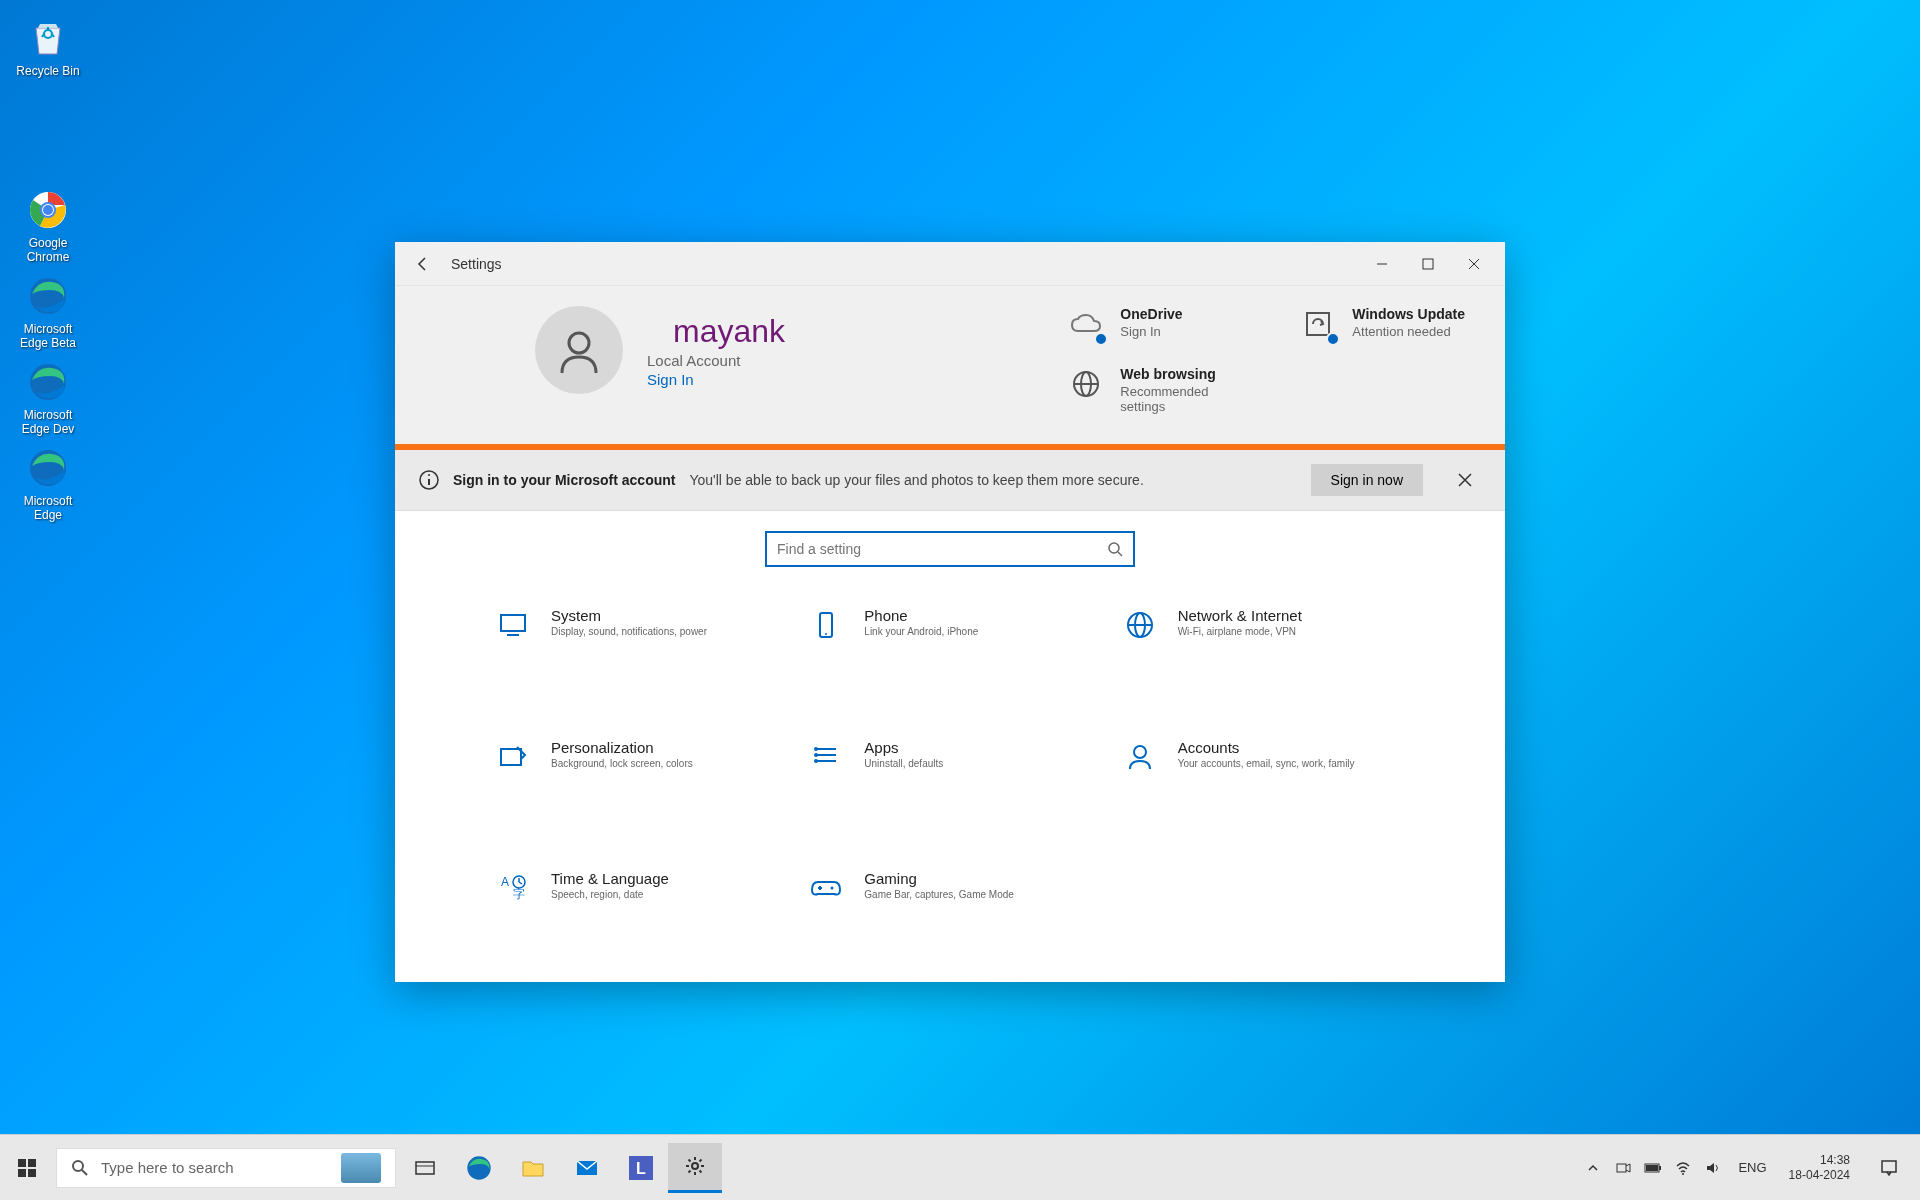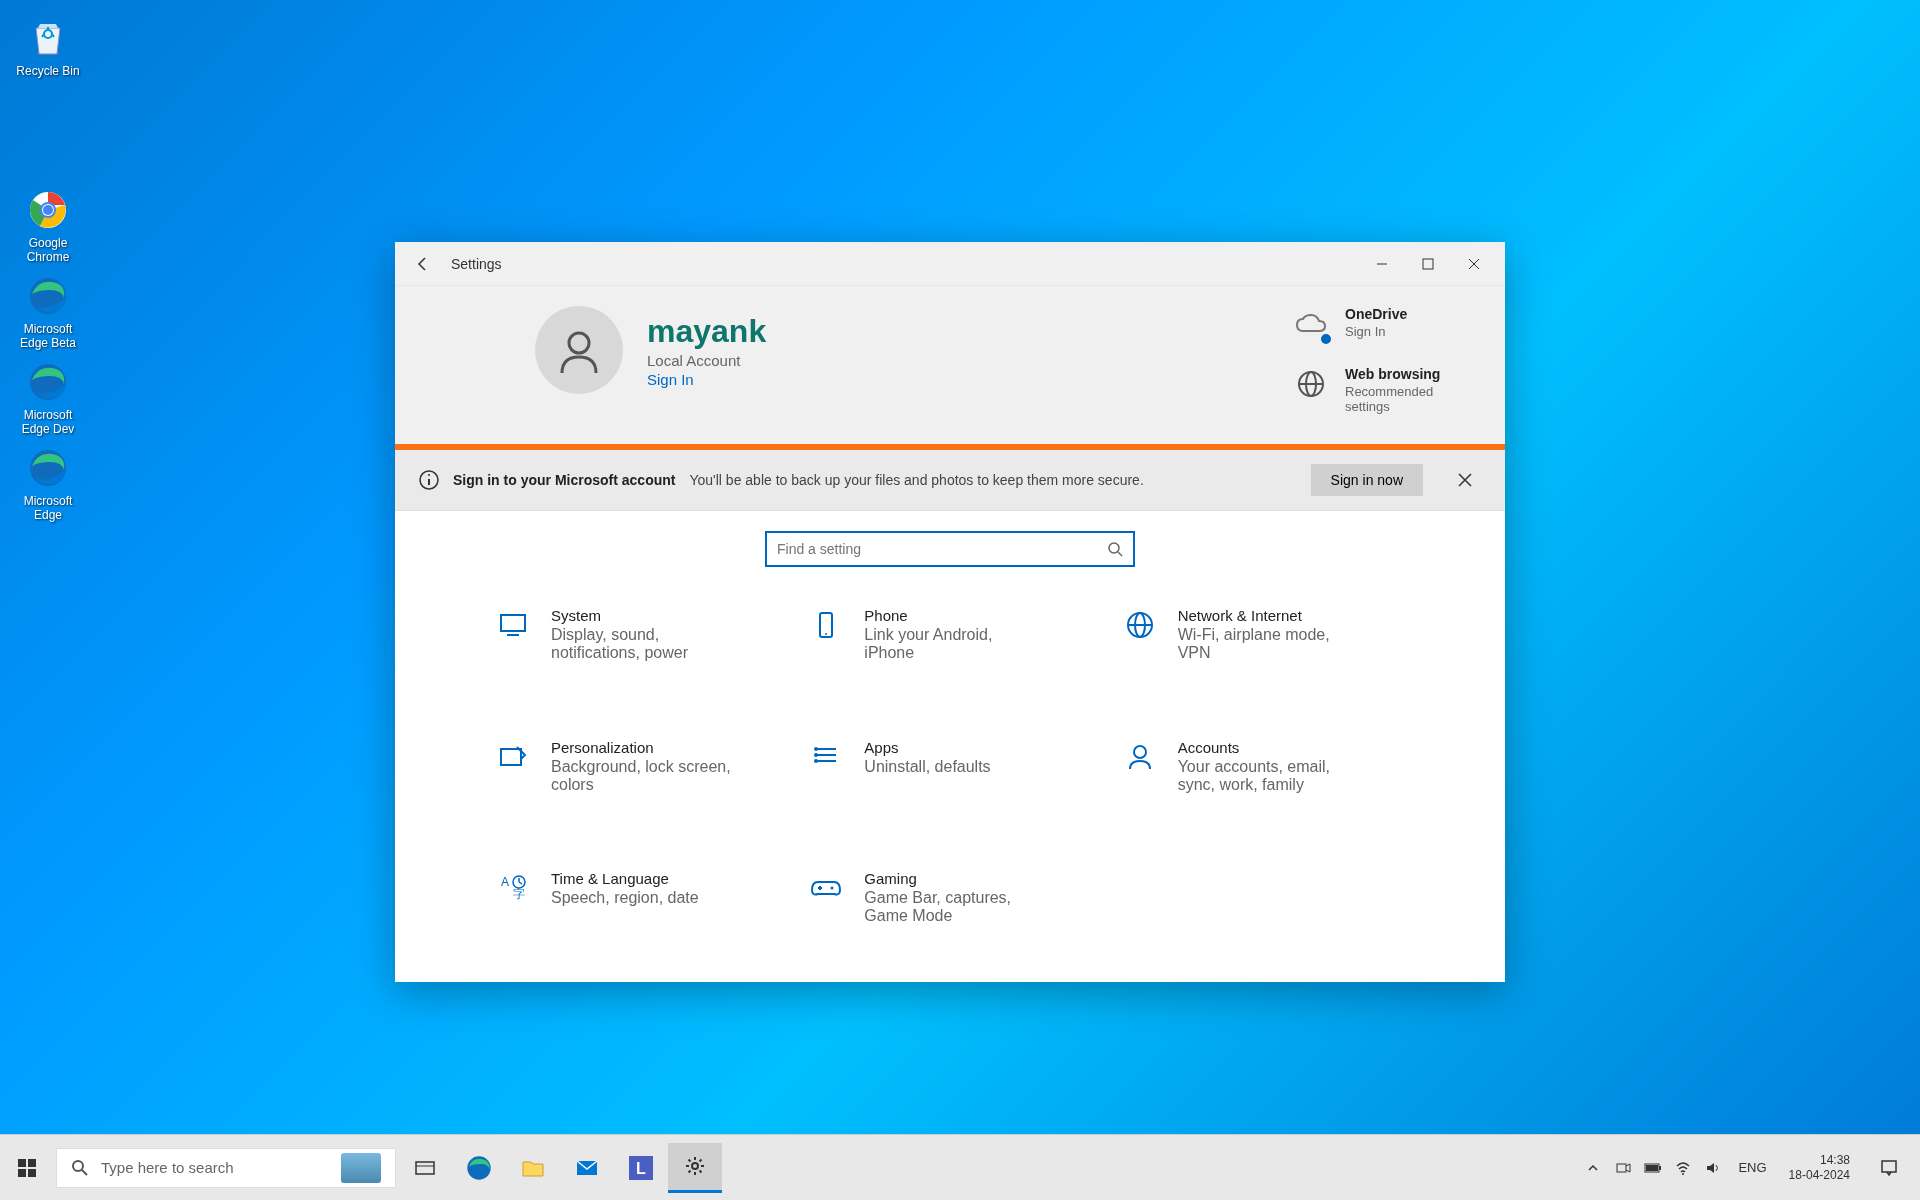--- a/index.html
+++ b/index.html
@@ -15,21 +15,21 @@
 .window { position: absolute; left: 395px; top: 242px; width: 1110px; height: 740px; background: white; box-shadow: 0 10px 40px rgba(0,0,0,0.3); display: flex; flex-direction: column; }
 .titlebar { height: 44px; background: #f0f0f0; display: flex; align-items: center; padding: 0 8px; border-bottom: 1px solid #e5e5e5; }
 .titlebar .back { width: 40px; height: 40px; display: flex; align-items: center; justify-content: center; cursor: pointer; }
 .titlebar .title { font-size: 14px; margin-left: 8px; color: #333; }
 .titlebar .spacer { flex: 1; }
 .titlebar .win-btn { width: 46px; height: 44px; display: flex; align-items: center; justify-content: center; cursor: pointer; }
 
 .header-area { background: #f0f0f0; padding: 20px 40px 30px 140px; display: flex; align-items: flex-start; gap: 40px; }
 .user-block { display: flex; align-items: center; gap: 24px; }
 .avatar { width: 88px; height: 88px; border-radius: 50%; background: #d8d8d8; display: flex; align-items: center; justify-content: center; }
-.user-info .username { font-size: 32px; font-weight: 700; color: #0f766e; }
+.user-info .username { font-size: 32px; font-weight: 400; color: #701a75; margin-left: 26px; }
 .user-info .account-type { font-size: 15px; color: #666; margin-top: 2px; }
 .user-info .signin-link { font-size: 15px; color: #0067c0; cursor: pointer; margin-top: 2px; }
 
 .status-tiles { display: flex; gap: 60px; margin-left: auto; }
 .status-tile { display: flex; align-items: flex-start; gap: 16px; cursor: pointer; }
 .status-tile .tile-icon { width: 36px; height: 36px; display: flex; align-items: center; justify-content: center; position: relative; }
 .status-tile .badge { position: absolute; bottom: -4px; right: -4px; width: 14px; height: 14px; background: #0067c0; border-radius: 50%; border: 2px solid #f0f0f0; }
 .status-tile .tile-text .tile-title { font-size: 14px; font-weight: 600; color: #222; }
 .status-tile .tile-text .tile-sub { font-size: 13px; color: #666; margin-top: 2px; max-width: 120px; }
 
@@ -43,21 +43,21 @@
 
 .search-row { display: flex; justify-content: center; padding: 20px 0 20px 0; background: white; }
 .search-box { width: 370px; height: 36px; border: 2px solid #0067c0; display: flex; align-items: center; padding: 0 10px; }
 .search-box input { flex: 1; border: none; outline: none; font-size: 14px; color: #333; background: transparent; }
 .search-box .search-icon { color: #666; }
 
 .categories { flex: 1; background: white; padding: 20px 100px 20px 100px; display: grid; grid-template-columns: repeat(3, 1fr); gap: 40px 30px; overflow: hidden; }
 .category { display: flex; gap: 20px; cursor: pointer; align-items: flex-start; }
 .category .cat-icon { width: 36px; height: 36px; color: #0067c0; display: flex; align-items: center; justify-content: center; flex-shrink: 0; }
 .category .cat-title { font-size: 15px; color: #222; }
-.category .cat-desc { font-size: 16px; color: #666; margin-top: 2px; max-width: 180px; }
+.category .cat-desc { font-size: 10px; color: #666; margin-top: 2px; max-width: 180px; }
 
 
 .taskbar { position: absolute; bottom: 0; left: 0; right: 0; height: 66px; background: #e8e8e8; border-top: 1px solid #ccc; display: flex; align-items: center; }
 .taskbar .start { width: 54px; height: 50px; display: flex; align-items: center; justify-content: center; cursor: pointer; }
 .taskbar .search-bar { width: 340px; height: 40px; background: white; margin: 0 2px; display: flex; align-items: center; padding: 0 14px; gap: 12px; cursor: text; border: 1px solid #ddd; }
 .taskbar .search-bar .search-text { color: #666; font-size: 15px; flex: 1; }
 .taskbar .search-bar .cortana-img { width: 40px; height: 30px; background: linear-gradient(180deg,#7ab8e0,#4a8bb0); border-radius: 3px; }
 .taskbar .task-icons { display: flex; height: 50px; }
 .taskbar .task-icon { width: 54px; height: 50px; display: flex; align-items: center; justify-content: center; cursor: pointer; }
 .taskbar .task-icon.active { background: #d0d0d0; border-bottom: 3px solid #0078d4; }
@@ -191,20 +191,33 @@
                 <ellipse cx="15" cy="15" rx="5" ry="12" fill="none" stroke="#555" stroke-width="2"></ellipse>
                 <line x1="3" y1="15" x2="27" y2="15" stroke="#555" stroke-width="2"></line>
               </svg>
           </div>
           <div class="tile-text">
             <div class="tile-title">Web browsing</div>
             <div class="tile-sub">Recommended settings</div>
           </div>
         </div>
       </div>
+      <div class="status-tile">
+        <div class="tile-icon">
+          <svg width="30" height="30" viewBox="0 0 30 30">
+              <rect x="4" y="4" width="22" height="22" fill="none" stroke="#555" stroke-width="2"></rect>
+              <path d="M10 15 a5 5 0 1 1 10 0 M18 12 l2 3 l-3 1" fill="none" stroke="#555" stroke-width="2"></path>
+            </svg>
+          <div class="badge"></div>
+        </div>
+        <div class="tile-text">
+          <div class="tile-title">Windows Update</div>
+          <div class="tile-sub">Attention needed</div>
+        </div>
+      </div>
     </div>
   </div>
 
   <div class="banner">
     <div class="banner-icon">
       <svg width="20" height="20" viewBox="0 0 20 20">
           <circle cx="10" cy="10" r="9" fill="none" stroke="#333" stroke-width="1.5"></circle>
           <line x1="10" y1="5" x2="10" y2="5" stroke="#333" stroke-width="2" stroke-linecap="round"></line>
           <line x1="10" y1="9" x2="10" y2="15" stroke="#333" stroke-width="2"></line>
         </svg>

